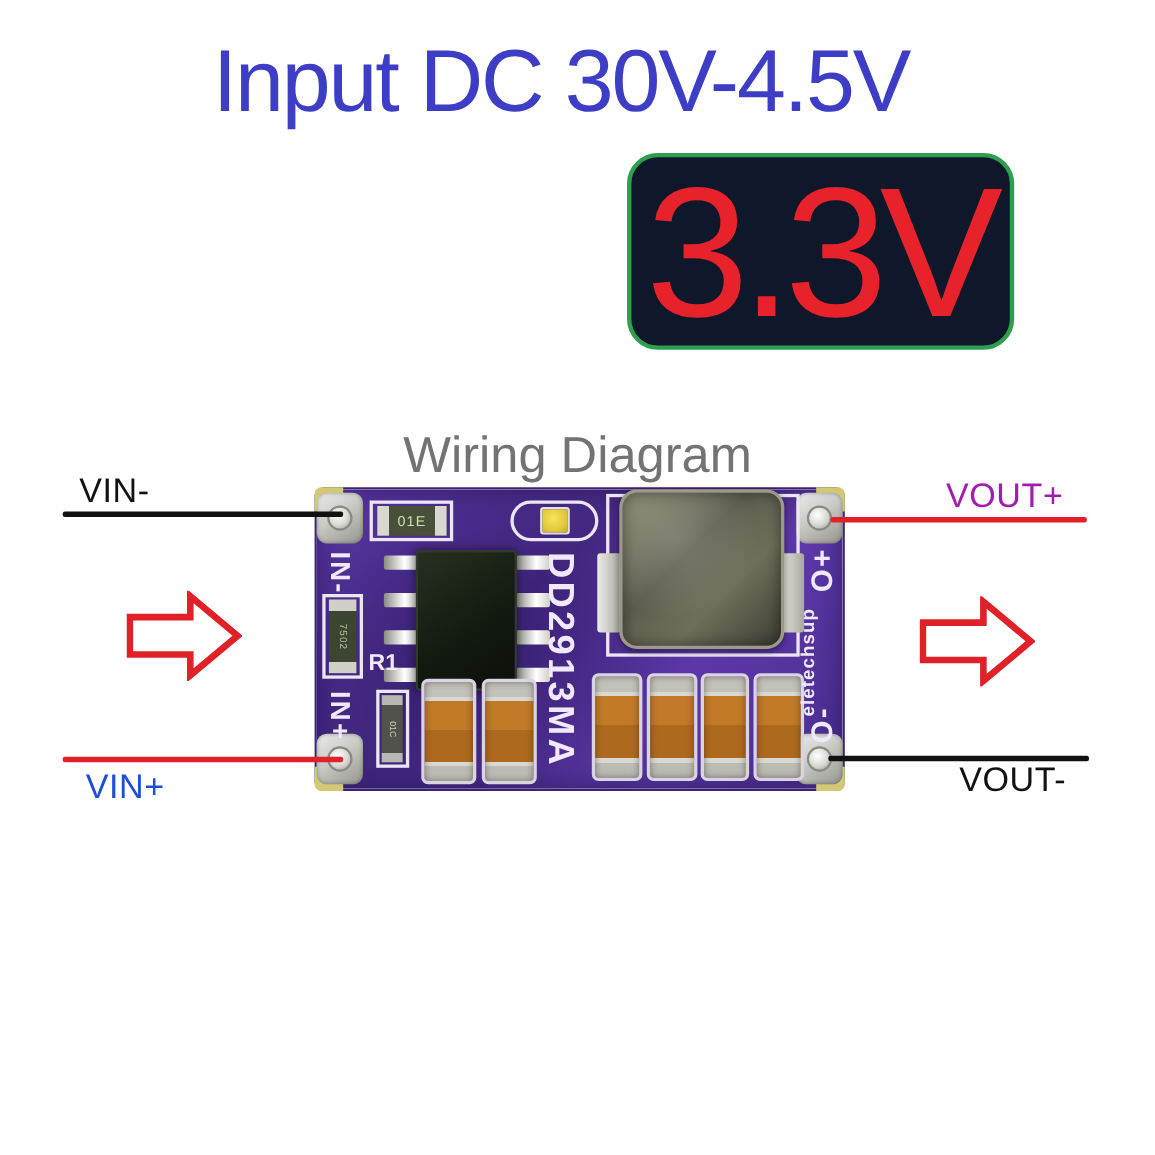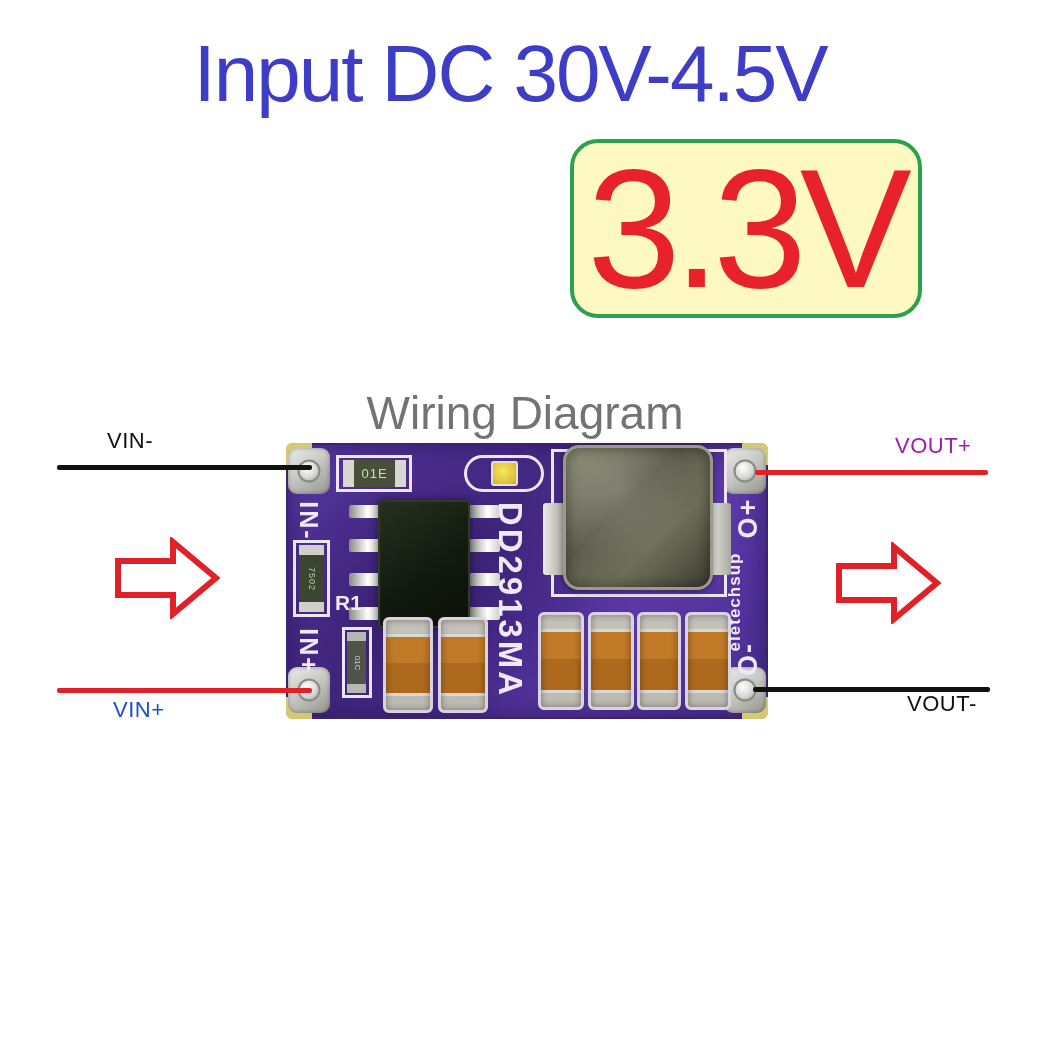--- a/index.html
+++ b/index.html
@@ -14,40 +14,40 @@
   .input-title {
     left:50px; top:28px; width:920px; text-align:center;
     font-size:80px; letter-spacing:-2px; color:#3d3dc6; font-weight:500;
   }
   .output-label {
     left:168px; top:198px; font-size:74px; letter-spacing:-2px;
     color:#e8222a; font-weight:500;
   }
   .value-box {
     left:570px; top:139px; width:352px; height:179px;
-    border:4px solid #2ca04e; border-radius:28px; background:#fef9c3;
+    border:4px solid #2ca04e; border-radius:28px; background:#0f172a;
     display:flex; align-items:center; justify-content:center;
   }
   .value-box span {
     font-size:168px; line-height:1; letter-spacing:-7px; color:#e8222a;
   }
   .wiring-heading {
     left:300px; top:386px; width:450px; text-align:center;
     font-size:46px; color:#737373;
   }
 
   
   .wire { height:5px; border-radius:2px; }
   .wire.black { background:#111111; }
   .wire.red   { background:#e02128; }
   .wire-vinm  { left:57px;  top:465px; width:255px; }
   .wire-vinp  { left:57px;  top:688px; width:255px; }
   .wire-voutp { left:755px; top:470px; width:233px; }
   .wire-voutm { left:753px; top:687px; width:237px; }
-  .wire-label { font-size:22px; letter-spacing:0.5px;margin-left:35px; }
+  .wire-label { font-size:31px; letter-spacing:0.5px; }
   .lbl-vinm  { left:72px;  top:428px; color:#111111; }
   .lbl-vinp  { left:78px;  top:697px; color:#1d4ed8; }
   .lbl-voutp { left:860px; top:433px; color:#a21caf; }
   .lbl-voutm { left:872px; top:691px; color:#111111; }
 
   .arrow-svg { display:block; }
   .arrow-left  { left:115px; top:537px; }
   .arrow-right { left:836px; top:542px; }
 
   

